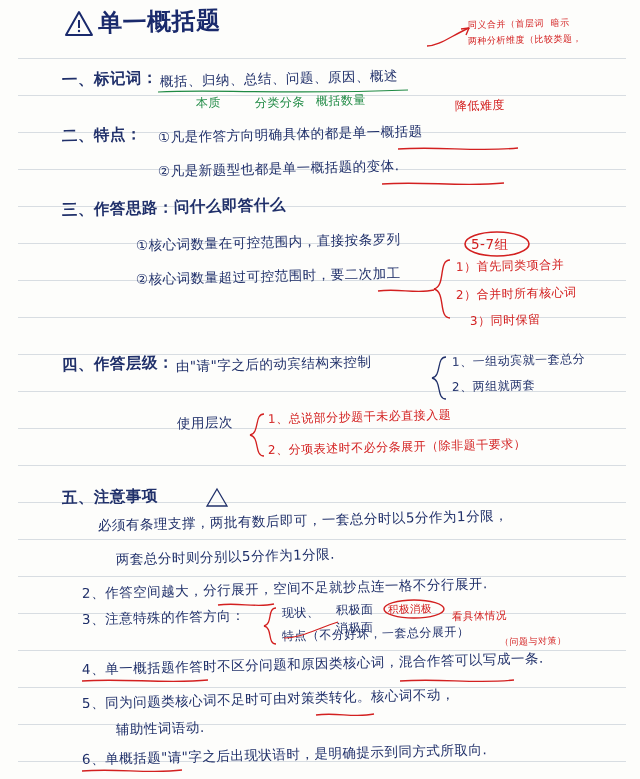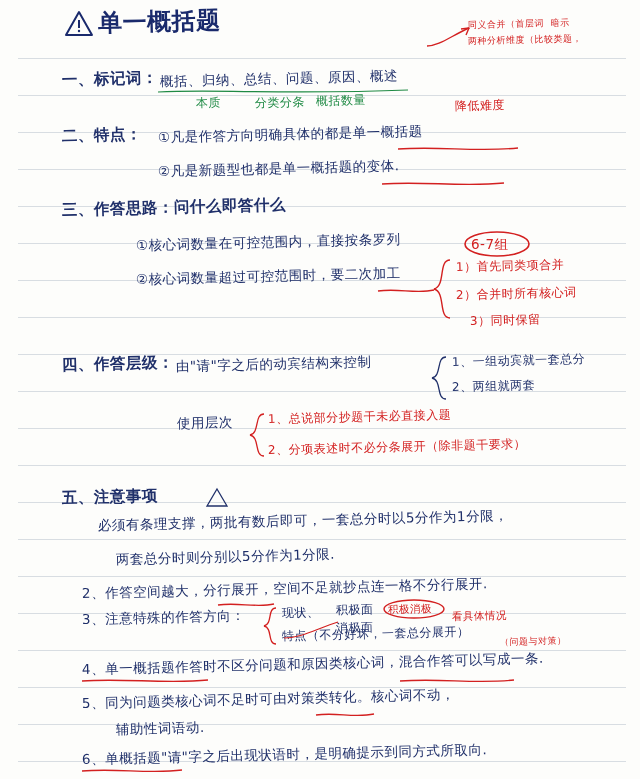--- a/index.html
+++ b/index.html
@@ -111,21 +111,21 @@
   <svg class="ink" style="left:398px; top:145px;" width="120" height="8" viewBox="0 0 120 8">
     <path d="M0 4 C40 1 80 7 120 3" fill="none" stroke="#d32020" stroke-width="1.3"></path>
   </svg>
   <svg class="ink" style="left:382px; top:180px;" width="122" height="8" viewBox="0 0 122 8">
     <path d="M0 4 C40 1 80 7 122 3" fill="none" stroke="#d32020" stroke-width="1.3"></path>
   </svg>
 
   <div class="ink dark h2 rot-n" style="left:62px; top:202px;">三、作答思路：问什么即答什么</div>
   <div class="ink dark t rot-n" style="left:136px; top:238px;">①核心词数量在可控范围内，直接按条罗列</div>
   <div class="ink dark t rot-n" style="left:136px; top:272px;">②核心词数量超过可控范围时，要二次加工</div>
-  <div class="ink red t" style="left:471px; top:237px;">6-7组</div>
+  <div class="ink red t" style="left:471px; top:237px;">5-7组</div>
   <svg class="ink" style="left:462px; top:230px;" width="70" height="28" viewBox="0 0 70 28">
     <ellipse cx="35" cy="14" rx="32" ry="12" fill="none" stroke="#d32020" stroke-width="1.6"></ellipse>
   </svg>
   <svg class="ink" style="left:432px; top:258px;" width="22" height="62" viewBox="0 0 22 62">
     <path d="M18 2 C6 2 14 28 2 31 C14 34 6 60 18 60" fill="none" stroke="#d32020" stroke-width="1.4"></path>
   </svg>
   <div class="ink red s rot-n" style="left:456px; top:261px;">1）首先同类项合并</div>
   <div class="ink red s rot-n" style="left:456px; top:289px;">2）合并时所有核心词</div>
   <div class="ink red s rot-n" style="left:470px; top:315px;">3）同时保留</div>
   <svg class="ink" style="left:378px; top:287px;" width="56" height="8" viewBox="0 0 56 8">

